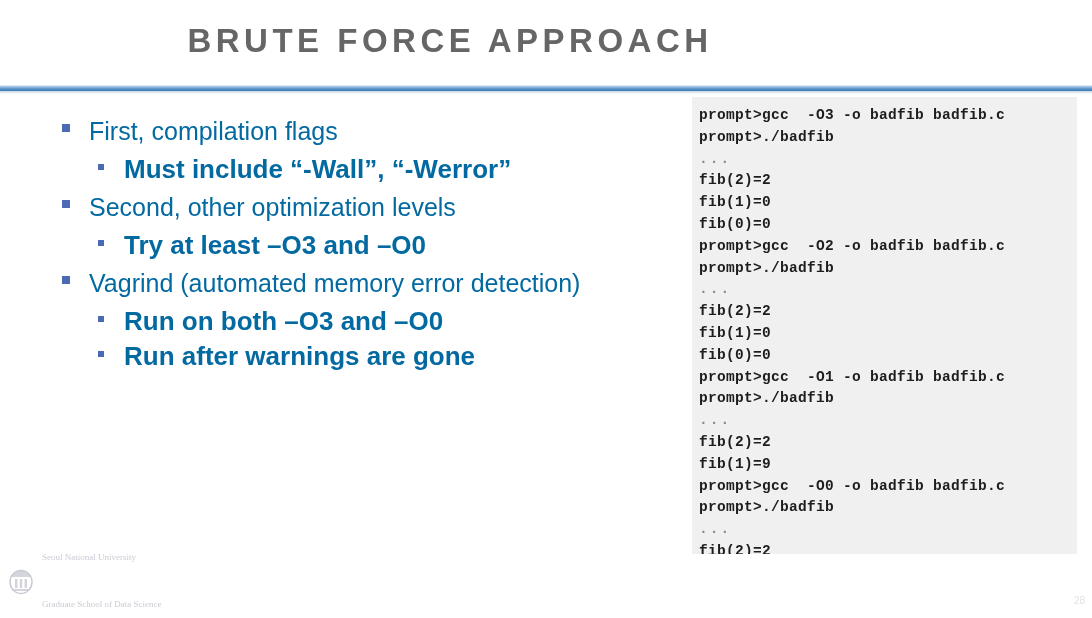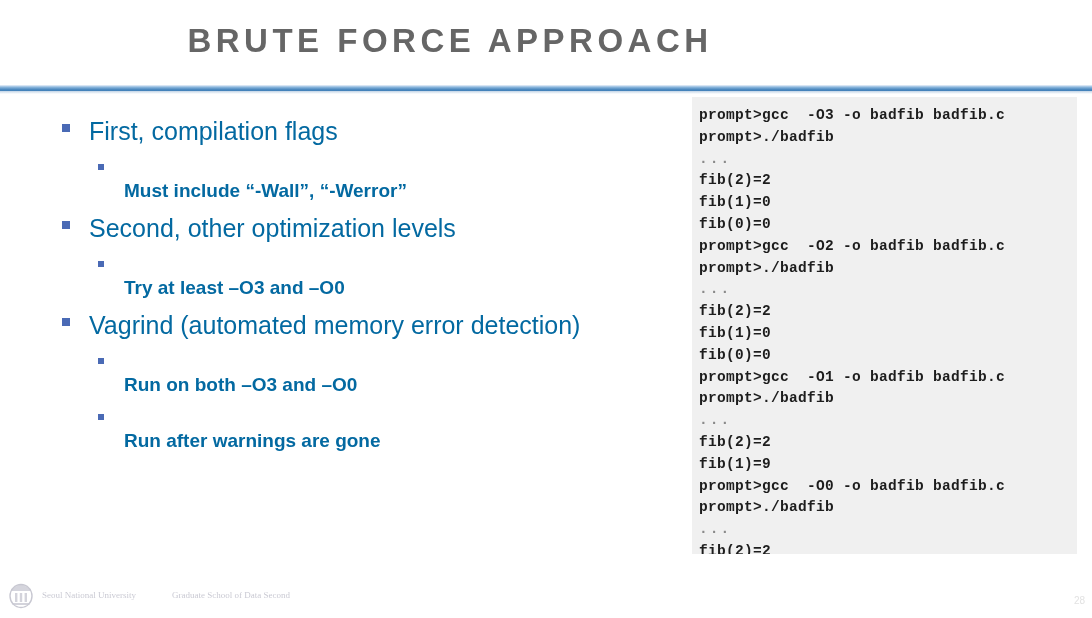--- a/index.html
+++ b/index.html
@@ -97,24 +97,23 @@
   .bullet-text {
     color: #0369a1;
     white-space: nowrap;
   }
   .level1 .bullet-text {
     font-size: 25px;
     line-height: 38px;
     font-weight: normal;
   }
   .level2 .bullet-text {
-    font-size: 19px;
+    font-size: 26px;
     line-height: 33px;
     font-weight: bold;
-    margin-top: 21px;
   }
 
   
   .code-block {
     position: absolute;
     left: 692px;
     top: 97px;
     width: 385px;
     height: 457px;
     background: #f0f0f0;
@@ -144,21 +143,21 @@
     align-items: center;
     opacity: 0.30;
   }
   .logo-mark {
     width: 30px; height: 30px;
     margin-right: 6px;
     flex: 0 0 auto;
   }
   .logo-text {
     display: flex;
-    flex-direction: row;
+    flex-direction: column;
     justify-content: center;
     gap: 36px;
   }
   .logo-line {
     font-size: 9px;
     line-height: 11px;
     color: #4a4a6a;
     white-space: nowrap;
     font-family: "Liberation Serif", serif;
   }
@@ -242,19 +241,19 @@
     <svg class="logo-mark" viewBox="0 0 30 30" xmlns="http://www.w3.org/2000/svg">
       <ellipse cx="15" cy="16" rx="11" ry="11.5" fill="none" stroke="#4a4a6a" stroke-width="1.4"></ellipse>
       <path d="M5 9 L15 4 L25 9 L25 11 L5 11 Z" fill="#4a4a6a" opacity="0.75"></path>
       <rect x="9" y="13" width="2.4" height="9" fill="#4a4a6a" opacity="0.8"></rect>
       <rect x="13.8" y="13" width="2.4" height="9" fill="#4a4a6a" opacity="0.8"></rect>
       <rect x="18.6" y="13" width="2.4" height="9" fill="#4a4a6a" opacity="0.8"></rect>
       <rect x="6.5" y="23" width="17" height="2" fill="#4a4a6a" opacity="0.8"></rect>
     </svg>
     <div class="logo-text">
       <div class="logo-line">Seoul National University</div>
-      <div class="logo-line">Graduate School of Data Second</div>
+      <div class="logo-line">Graduate School of Data Science</div>
     </div>
   </div>
 
   <div class="page-number">28</div>
 
 </div>
 
 </body></html>

